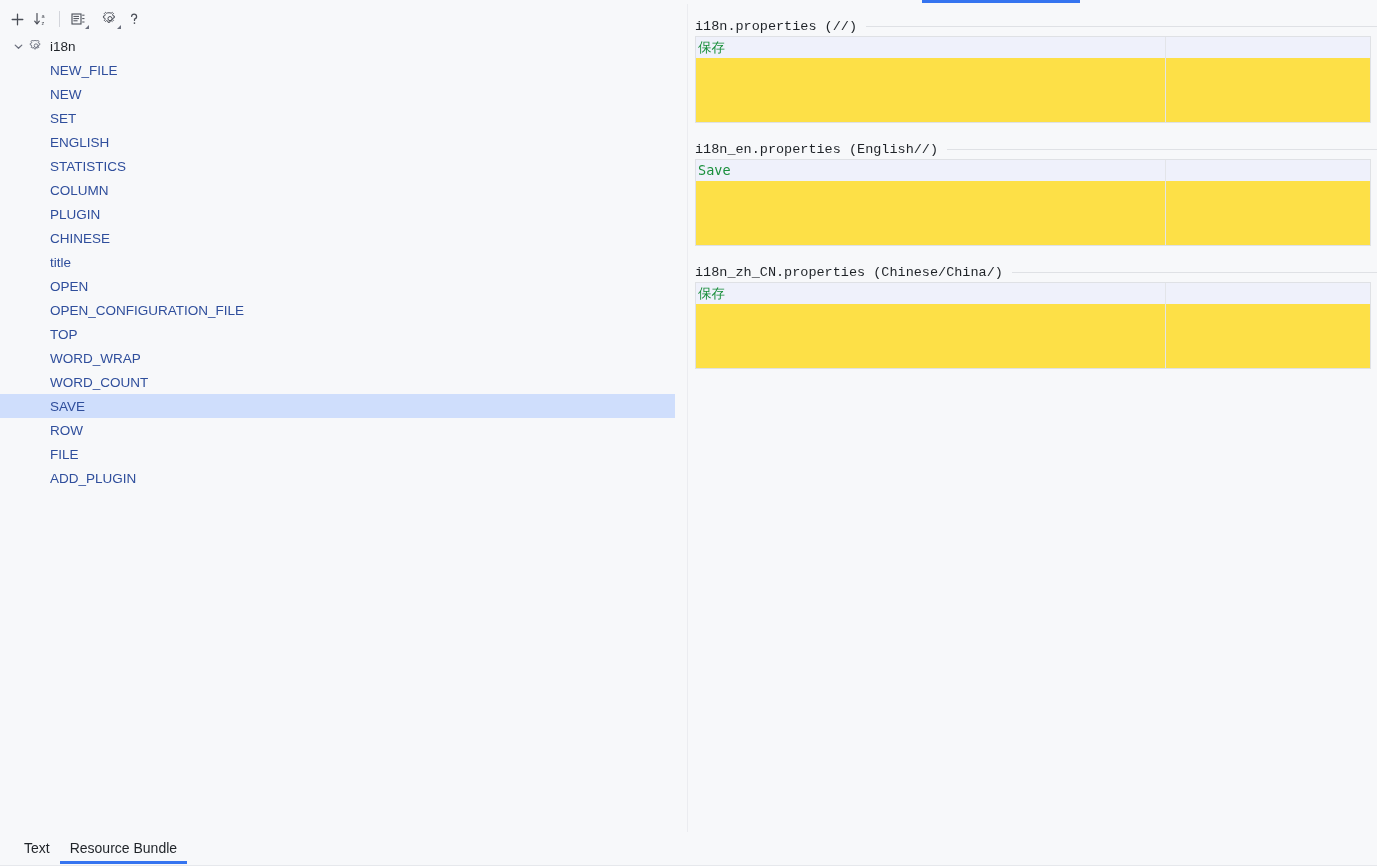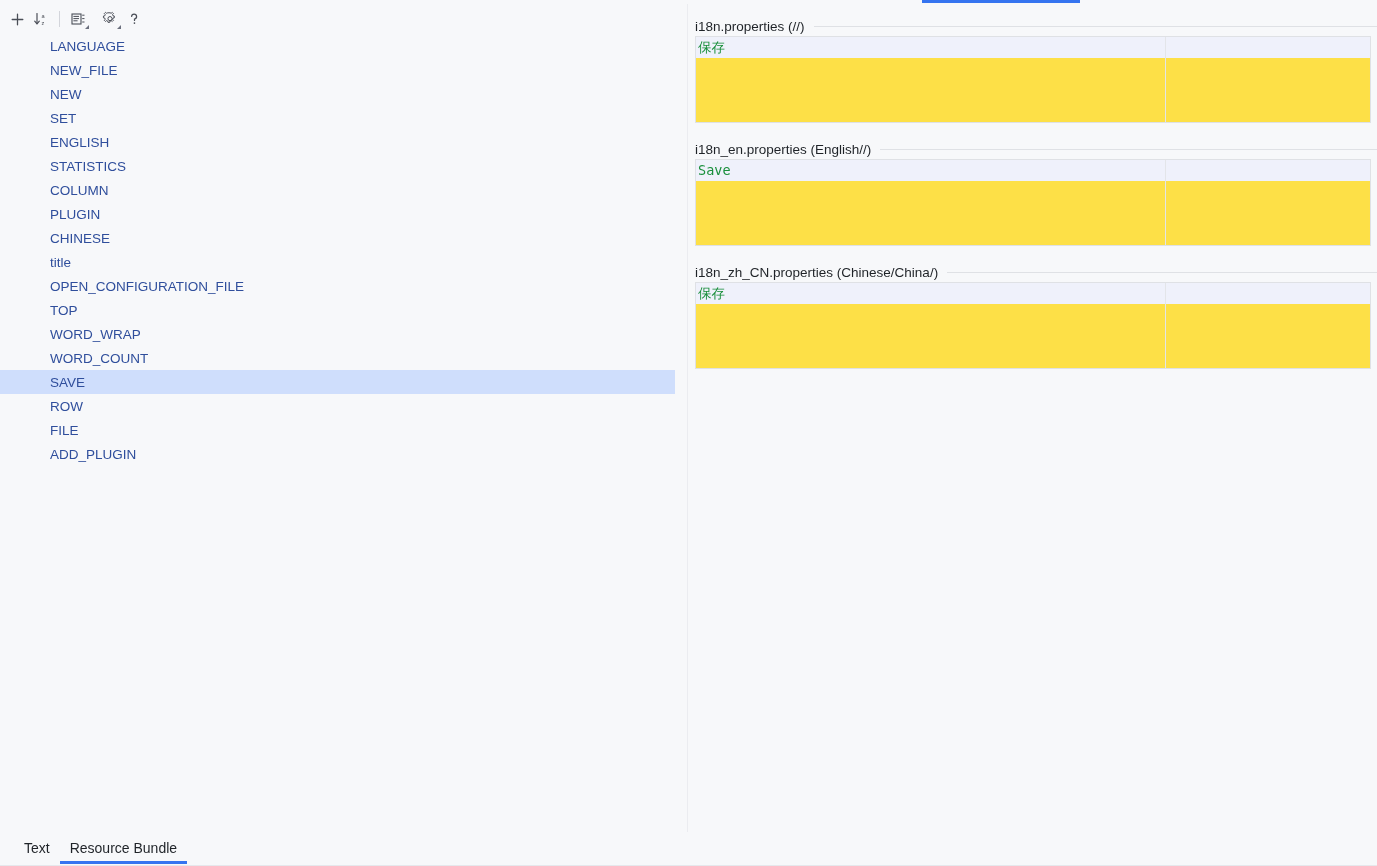--- a/index.html
+++ b/index.html
@@ -135,20 +135,21 @@
   #sections {
     padding-top: 12px;
   }
   .section { }
   .section-head {
     display: flex;
     align-items: center;
     height: 20px;
     padding-left: 7px;
     padding-right: 0px;
+    font-family: Liberation Mono, monospace;
   }
   .section-title {
     font-size: 13.5px;
     color: #1f2328;
     white-space: nowrap;
   }
   .section-rule {
     flex: 1;
     height: 1px;
     background: #dfe1e5;
@@ -280,26 +281,37 @@
       <div class="tb-btn">
         <svg width="16" height="16" viewBox="0 0 16 16">
           <path d="M5.6 5.4 a2.5 2.5 0 1 1 2.9 2.6 v1.4" stroke="#4a4e57" stroke-width="1.25" fill="none" stroke-linecap="round"></path>
           <circle cx="8.45" cy="12.1" r="0.85" fill="#4a4e57"></circle>
         </svg>
       </div>
     </div>
 
     <div id="tree">
 
+      <div class="tree-row root">
+        <span class="chevron">
+          <svg width="11" height="11" viewBox="0 0 11 11">
+            <path d="M2.2 4.1 L5.5 7.3 L8.8 4.1" stroke="#6c707e" stroke-width="1.25" fill="none" stroke-linecap="round" stroke-linejoin="round"></path>
+          </svg>
+        </span>
+        <span class="node-icon">
+          <svg width="14" height="14" viewBox="0 0 16 16">
+            <path d="M8 1.8 l1.25 .45 .95 -.9 1.25 1.25 -.9 .95 .45 1.25 1.3 .25 v1.75 l-1.3 .25 -.45 1.25 .9 .95 -1.25 1.25 -.95 -.9 -1.25 .45 -.25 1.3 h-1.75 l-.25 -1.3 -1.25 -.45 -.95 .9 -1.25 -1.25 .9 -.95 -.45 -1.25 -1.3 -.25 v-1.75 l1.3 -.25 .45 -1.25 -.9 -.95 1.25 -1.25 .95 .9 1.25 -.45 z" stroke="#6c707e" stroke-width="1.05" fill="none" stroke-linejoin="round"></path>
+            <circle cx="8" cy="7.6" r="2.05" stroke="#6c707e" stroke-width="1.05" fill="none"></circle>
+          </svg>
+        </span>
+        <span>i18n</span>
+      </div>
 
       <div id="tree-items">
           <div class="tree-row leaf">
-            <span>LANGUAGE</span>
-          </div>
-          <div class="tree-row leaf">
             <span>NEW_FILE</span>
           </div>
           <div class="tree-row leaf">
             <span>NEW</span>
           </div>
           <div class="tree-row leaf">
             <span>SET</span>
           </div>
           <div class="tree-row leaf">
             <span>ENGLISH</span>
@@ -311,20 +323,23 @@
             <span>COLUMN</span>
           </div>
           <div class="tree-row leaf">
             <span>PLUGIN</span>
           </div>
           <div class="tree-row leaf">
             <span>CHINESE</span>
           </div>
           <div class="tree-row leaf">
             <span>title</span>
+          </div>
+          <div class="tree-row leaf">
+            <span>OPEN</span>
           </div>
           <div class="tree-row leaf">
             <span>OPEN_CONFIGURATION_FILE</span>
           </div>
           <div class="tree-row leaf">
             <span>TOP</span>
           </div>
           <div class="tree-row leaf">
             <span>WORD_WRAP</span>
           </div>

